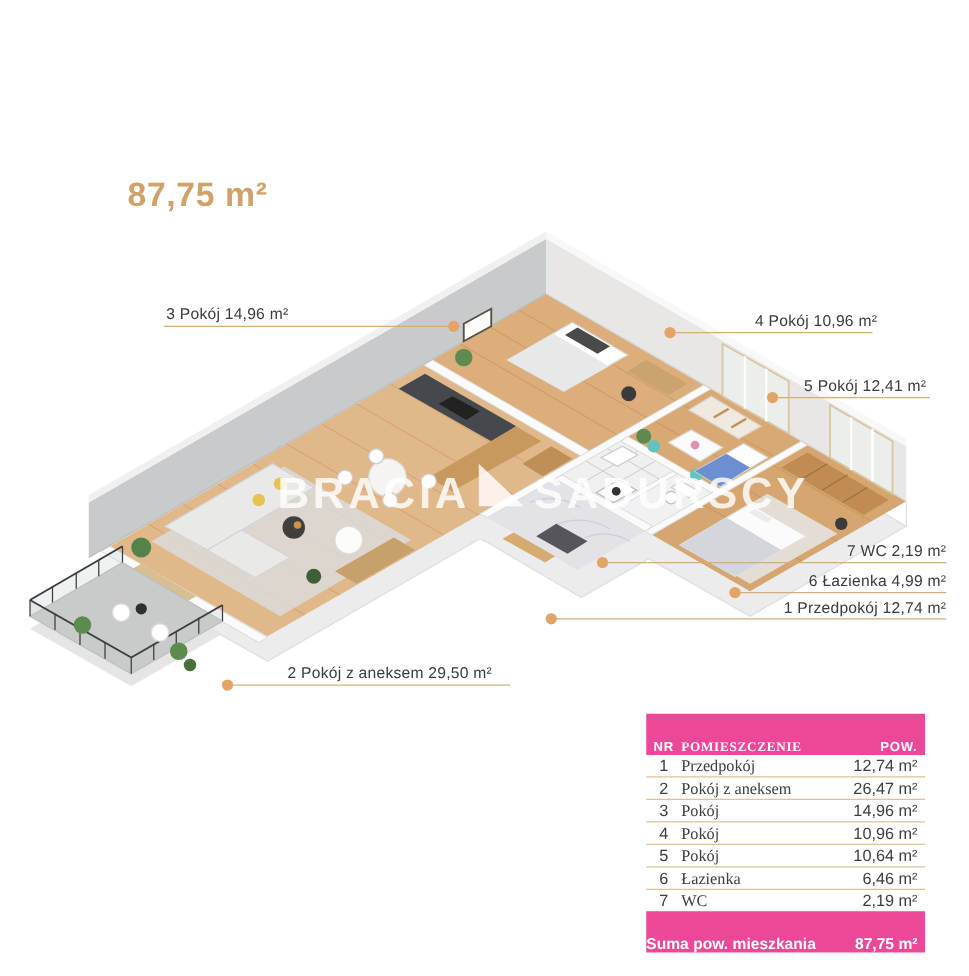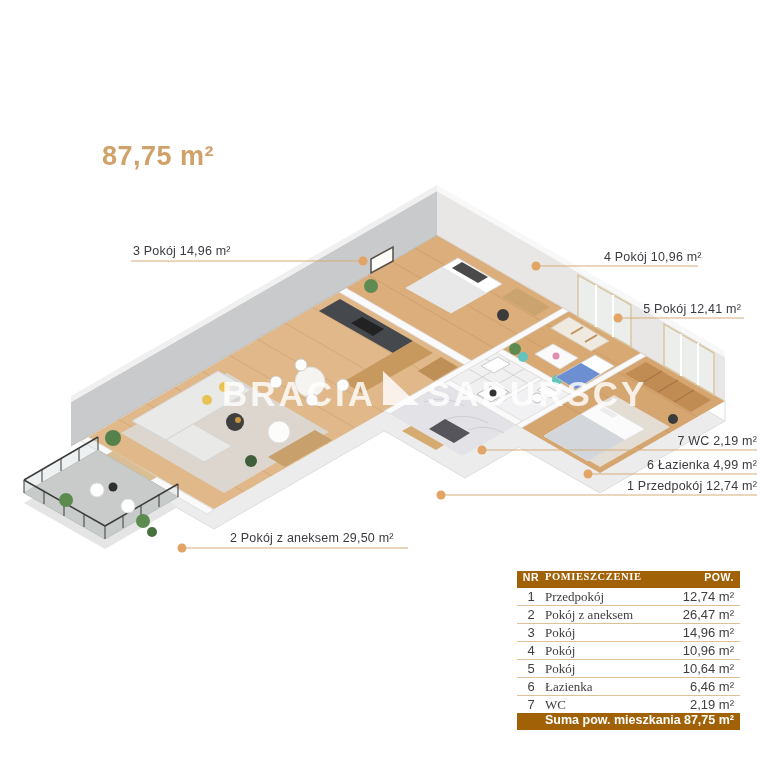--- a/index.html
+++ b/index.html
@@ -4,28 +4,28 @@
 <style>
   html,body{margin:0;padding:0;background:#ffffff;}
   #stage{position:relative;width:775px;height:781px;background:#ffffff;overflow:hidden;
          font-family:"Liberation Sans",sans-serif;}
   .title-txt{position:absolute;font-size:27px;font-weight:600;color:#d0a169;letter-spacing:.5px;}
   #title-area{left:102px;top:141px;}
   #title-rooms{left:253px;top:141px;}
   #plan-svg{position:absolute;left:0;top:0;}
   
   #area-table{position:absolute;left:517px;top:571px;width:223px;font-size:13px;color:#3e3e3e;}
-  .t-head,.t-foot{display:flex;align-items:flex-start;background:#a16207;color:#ffffff;height:17px;}
+  .t-head,.t-foot{display:flex;align-items:flex-end;background:#ec4899;color:#ffffff;height:33px;}
   .t-head{font-size:10.5px;font-weight:bold;letter-spacing:.6px;}
   .t-row{display:flex;align-items:center;height:17px;border-bottom:1px solid #e0c097;}
   .c-nr{width:28px;text-align:center;flex:none;}
   .c-name{flex:1;text-align:left;font-family:Liberation Serif, serif;}
   .c-val{flex:none;text-align:right;padding-right:6px;min-width:70px;}
   .t-foot{font-size:12.5px;font-weight:bold;}
-  .t-foot .f-label{flex:1;padding-left:28px;}
+  .t-foot .f-label{flex:1;}
   .t-foot .f-val{padding-right:6px;}
   svg text{font-family:"Liberation Sans",sans-serif;}
   .plan-label{font-size:12.5px;fill:#3a3a40;letter-spacing:.2px;}
   .wm{font-size:35px;font-weight:bold;fill:#ffffff;opacity:.82;letter-spacing:3px;}
 </style>
 </head>
 <body>
 
 <div id="stage">
 

